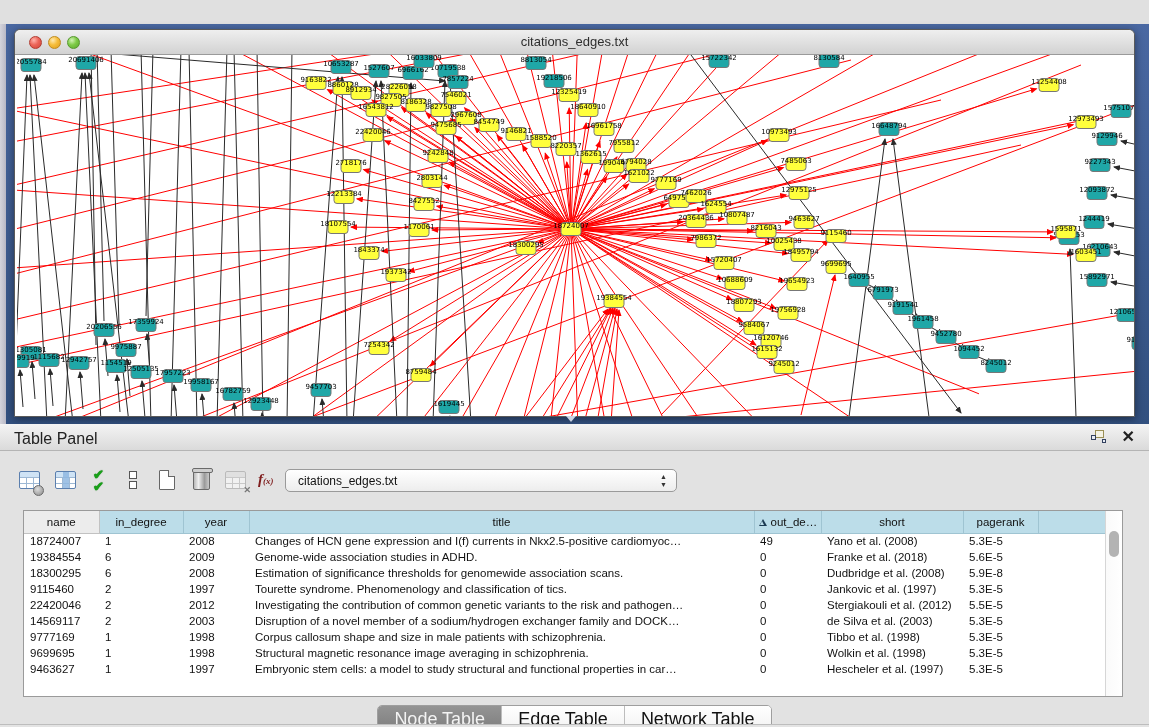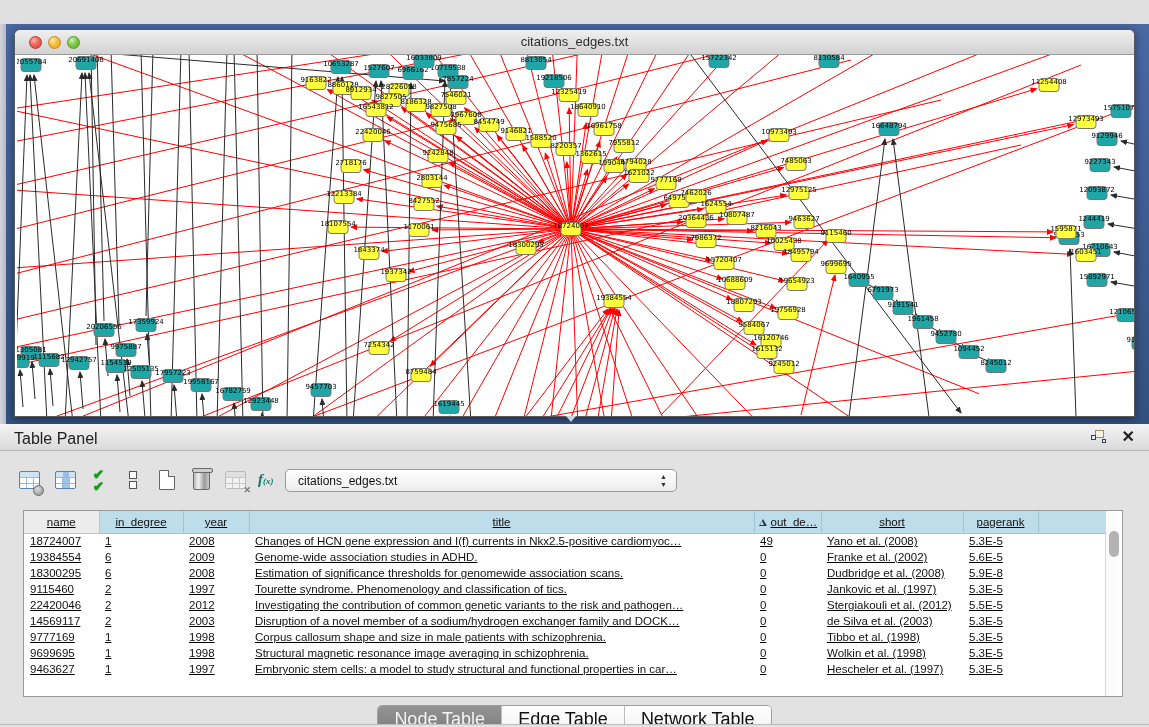--- a/index.html
+++ b/index.html
@@ -65,31 +65,31 @@
     border:1px solid #666; border-radius:1px; }
   .doc::after { content:""; position:absolute; right:-1px; top:-1px; width:6px; height:6px;
     background:#e2e2e2; border-left:1px solid #666; border-bottom:1px solid #666; }
   .trash { position:absolute; left:3px; top:2px; width:17px; height:20px;
     background:linear-gradient(90deg,#b9b9b9,#efefef 30%,#9b9b9b 70%,#c9c9c9);
     border:1px solid #6a6a6a; border-radius:3px 3px 2px 2px; }
   .trash::before { content:""; position:absolute; left:-2px; top:-3px; width:19px; height:3px;
     background:#cfcfcf; border:1px solid #6a6a6a; border-radius:2px; }
   .xmark { position:absolute; right:-1px; bottom:1px; font-size:9px; color:#777; font-weight:bold; }
   .fx { position:absolute; left:0px; top:3px; font-family:"Liberation Serif",serif;
-    font-style:italic; font-weight:bold; font-size:15px; color:#0f766e; }
+    font-style:italic; font-weight:bold; font-size:15px; color:#7f1d1d; }
   .fx small { font-size:9px; font-weight:bold; }
   #table-select { position:absolute; left:285px; top:45px; width:392px; height:23px;
     border:1px solid #9a9a9a; border-radius:5px;
     background:linear-gradient(180deg,#ffffff,#ededed); cursor:pointer; }
   #table-select .val { position:absolute; left:12px; top:4px; font-size:12px; color:#111; }
   #table-select .arrows { position:absolute; right:9px; top:3px; font-size:7px; line-height:8px; color:#333; text-align:center; }
 
   
   #tbl-frame { position:absolute; left:23px; top:86px; width:1100px; height:187px;
-    background:#fff; border:1px solid #9a9a9a;text-decoration:underline; }
+    background:#fff; border:1px solid #9a9a9a; }
   #tbl { width:1082px; border-collapse:collapse; table-layout:fixed; font-size:11.5px; color:#111; }
   #tbl th { height:22px; font-weight:normal; text-align:center; font-size:11.5px;
     background:#bcdde9; border:1px solid #9fc4d2; border-top:none; overflow:hidden; white-space:nowrap; }
   #tbl th.first { background:#ececec; border-color:#c2c2c2; border-left:none; }
   #tbl th.sorted { text-align:left; padding-left:4px; }
   #tbl td { height:16px; padding:0 0 0 6px; overflow:hidden; white-space:nowrap;
     text-overflow:ellipsis; border:none; }
   .sort-tri { display:inline-block; width:0; height:0; margin-right:4px;
     border-left:4px solid transparent; border-right:4px solid transparent;
     border-bottom:7px solid #1c3a52; position:relative; top:0px; }
@@ -853,21 +853,21 @@
               <td>Yano et al. (2008)</td>
               <td>5.3E-5</td>
               <td></td>
             </tr>
             <tr>
               <td>19384554</td>
               <td>6</td>
               <td>2009</td>
               <td>Genome-wide association studies in ADHD.</td>
               <td>0</td>
-              <td>Franke et al. (2002)</td>
+              <td>Franke et al. (2018)</td>
               <td>5.6E-5</td>
               <td></td>
             </tr>
             <tr>
               <td>18300295</td>
               <td>6</td>
               <td>2008</td>
               <td>Estimation of significance thresholds for genomewide association scans.</td>
               <td>0</td>
               <td>Dudbridge et al. (2008)</td>

